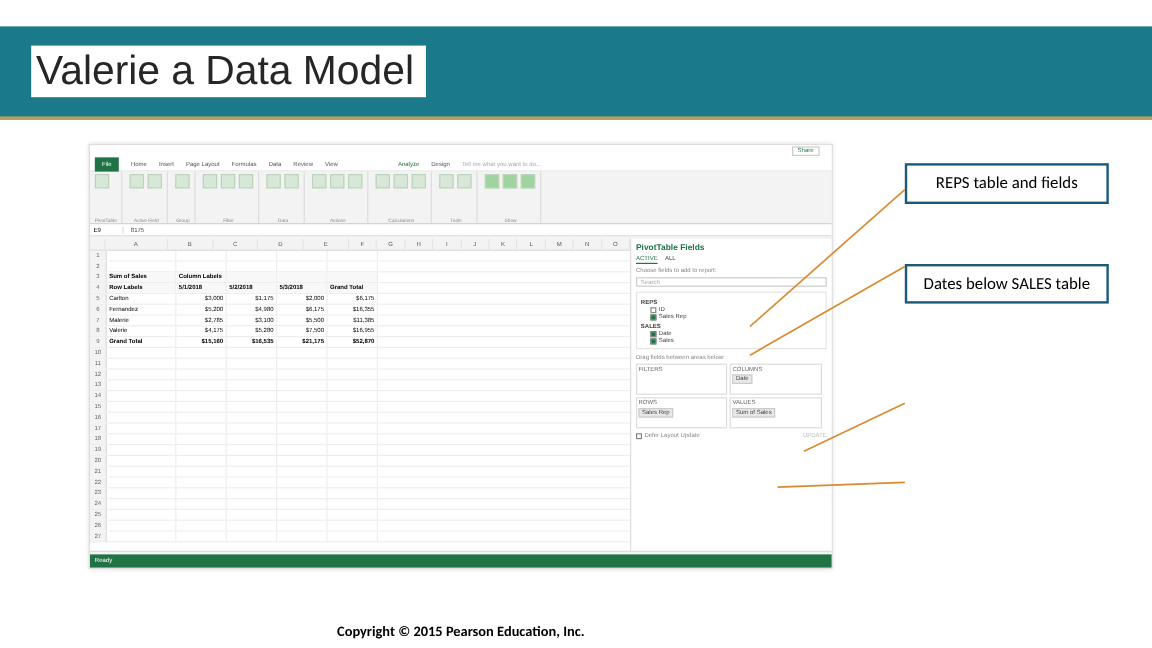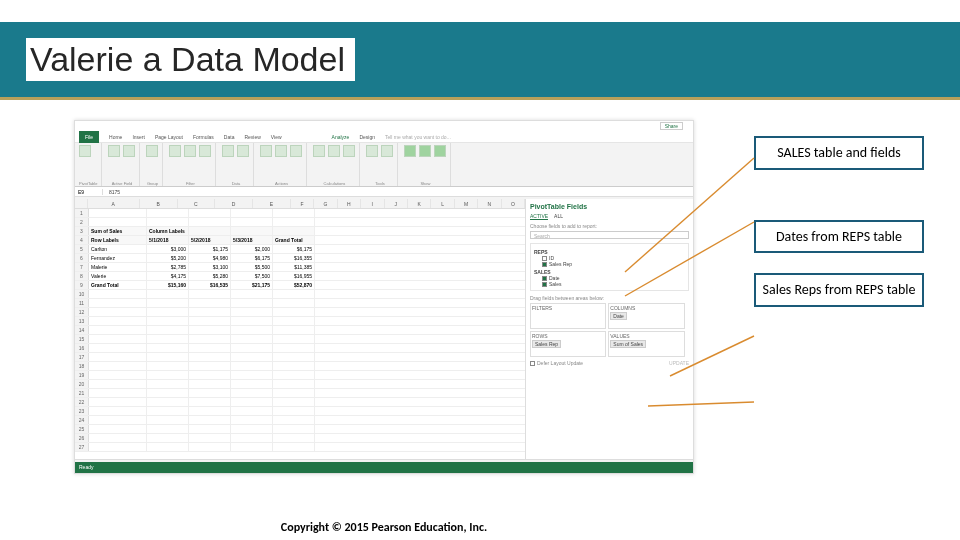--- a/index.html
+++ b/index.html
@@ -530,23 +530,22 @@
     <div style="width:14px"></div>
     <div class="st act">PivotTable</div>
     <div class="st">Reps</div>
     <div class="st">Sheet1</div>
     <div class="st">⊕</div>
   </div>
   <div class="status2">Ready</div>
 </div>
 
 <div class="callouts">
-  <div class="callout">SALES table and fields</div>
-  <div class="callout" style="margin-top:30px">Dates from REPS table</div>
-  <div class="callout">Sales Reps from REPS table</div>
+  <div class="callout">REPS table and fields</div>
+  <div class="callout" style="margin-top:30px">Dates below SALES table</div>
 </div>
 
 <svg class="connectors">
   <line x1="754" y1="158" x2="625" y2="272"></line>
   <line x1="754" y1="222" x2="625" y2="296"></line>
   <line x1="754" y1="336" x2="670" y2="376"></line>
   <line x1="754" y1="402" x2="648" y2="406"></line>
 </svg>
 
 <div class="copyright">Copyright © 2015 Pearson Education, Inc.</div>

